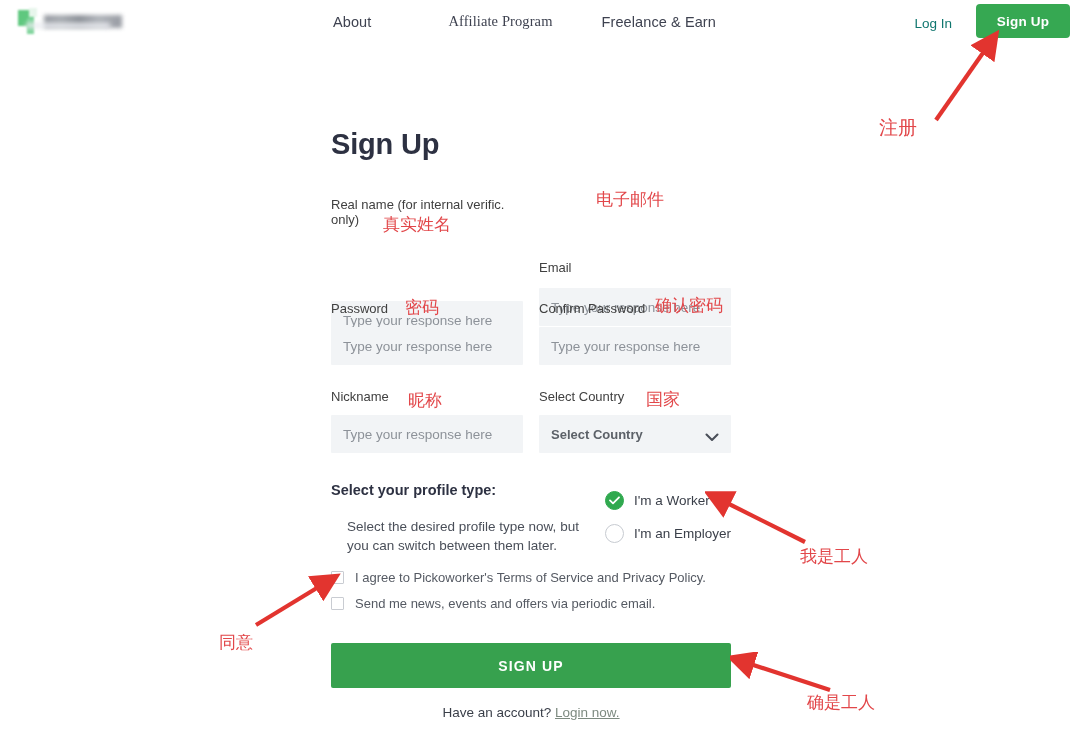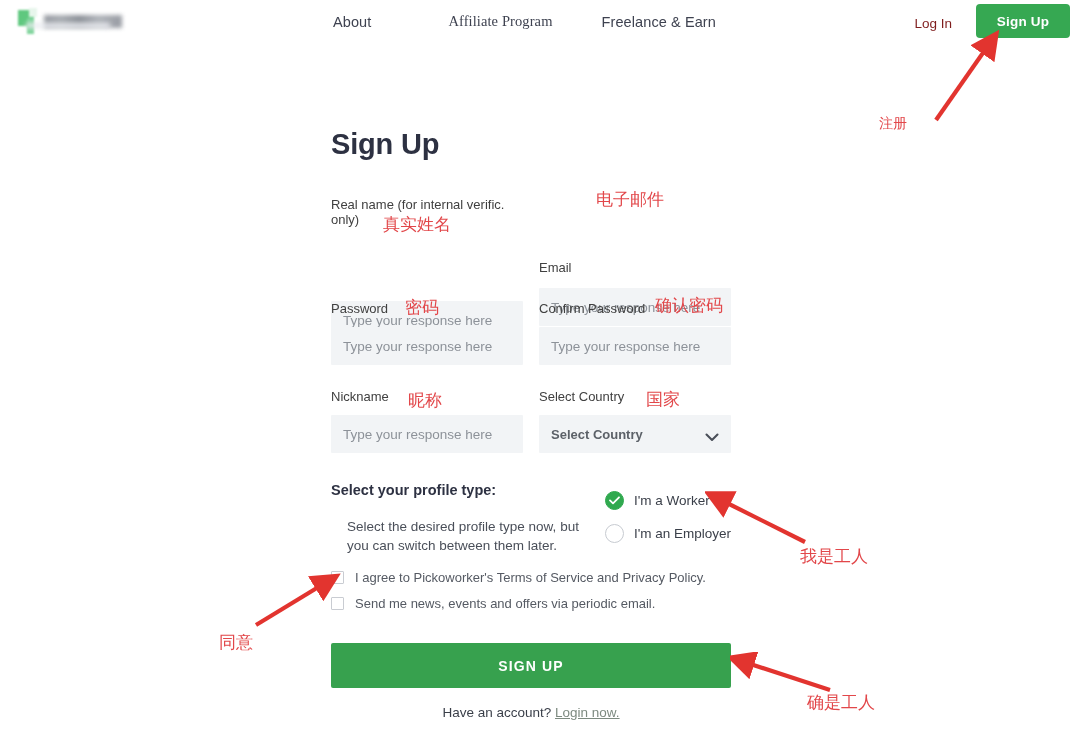--- a/index.html
+++ b/index.html
@@ -90,21 +90,21 @@
     white-space: nowrap;
   }
   .nav a:nth-child(1) { margin-right: 77px; }
   .nav a:nth-child(2) { margin-right: 49px; font-family: Liberation Serif, serif; }
 
   .login-link {
     position: absolute;
     right: 128px;
     top: 16px;
     font-size: 13.5px;
-    color: #7f1d1d;
+    color: #0f766e;
     text-decoration: none;
   }
   .signup-btn-top {
     position: absolute;
     right: 10px;
     top: 4px;
     width: 94px;
     height: 34px;
     background: #36a852;
     color: #ffffff;
@@ -403,21 +403,21 @@
   </div>
 </div>
 
 <button class="submit-btn">SIGN UP</button>
 
 <div class="have-account">
   <span>Have an account?</span>
   <a href="#">Login now.</a>
 </div>
 
-<div class="ann" style="left:879px; top:115px; font-size:14px;">注册</div>
+<div class="ann" style="left:879px; top:115px; font-size:19px;">注册</div>
 <svg class="arrow-svg" style="left:920px; top:28px;" width="90" height="100">
   <defs>
     <marker id="ah1" markerWidth="7" markerHeight="7" refX="4" refY="3.5" orient="auto">
       <polygon points="0,0 7,3.5 0,7" fill="#e2342f"></polygon>
     </marker>
   </defs>
   <line x1="16" y1="92" x2="72" y2="12" stroke="#e2342f" stroke-width="4.2" marker-end="url(#ah1)"></line>
 </svg>
 
 <div class="ann" style="left:383px; top:213px;">真实姓名</div>

